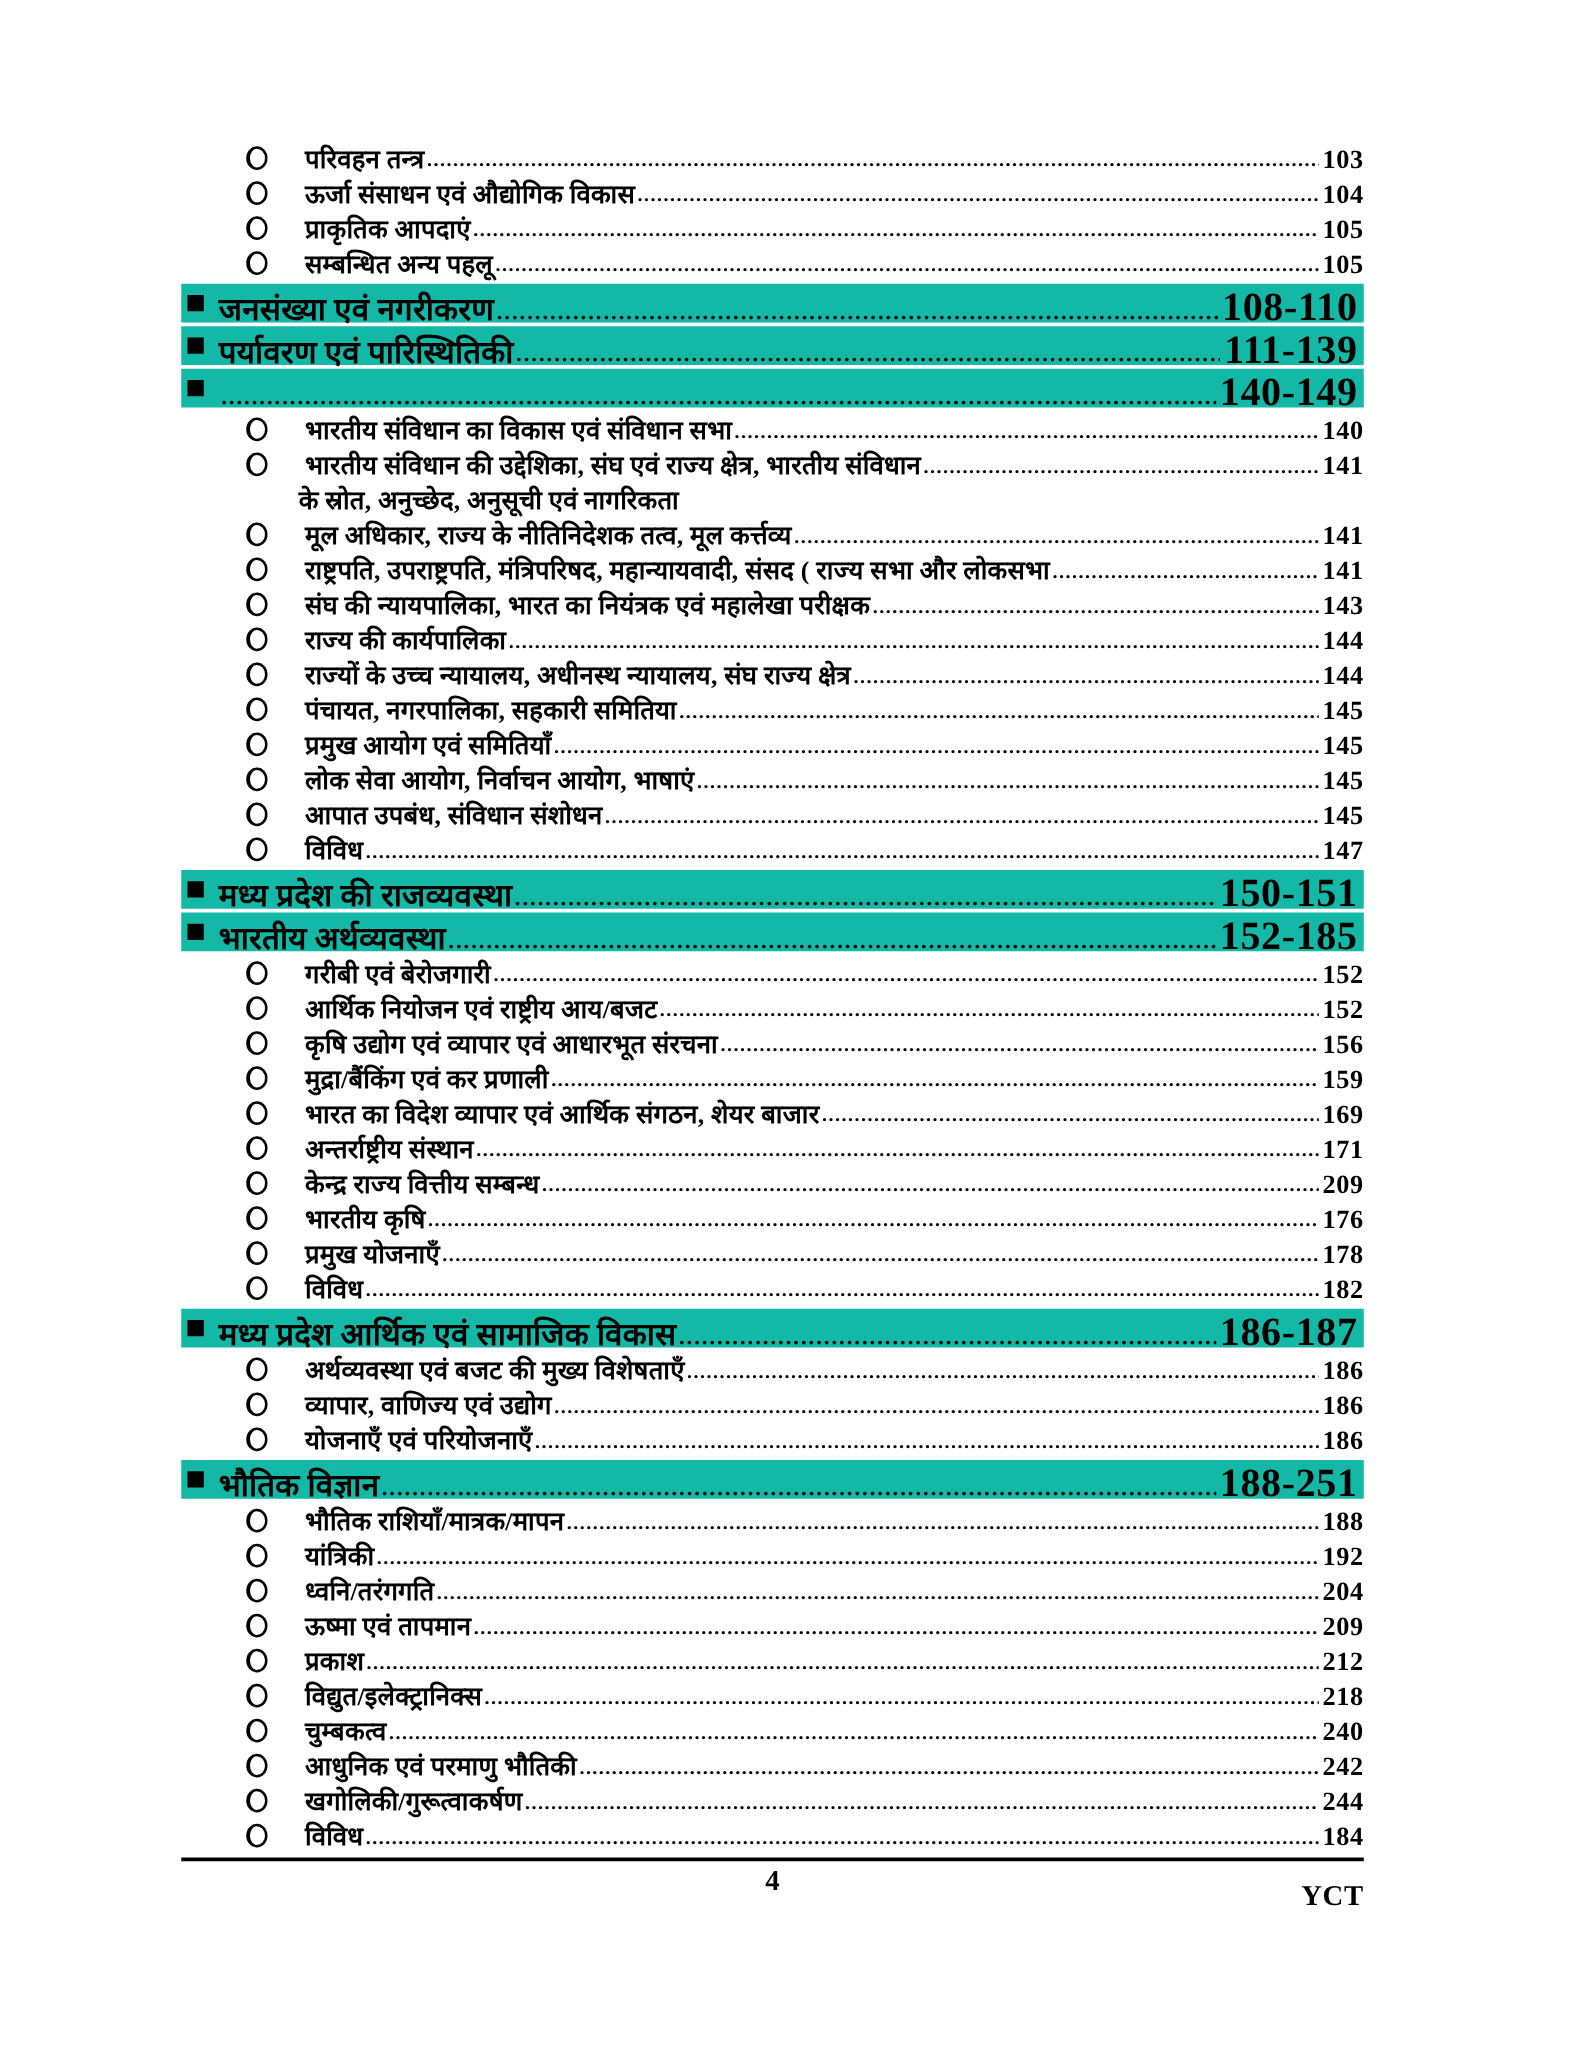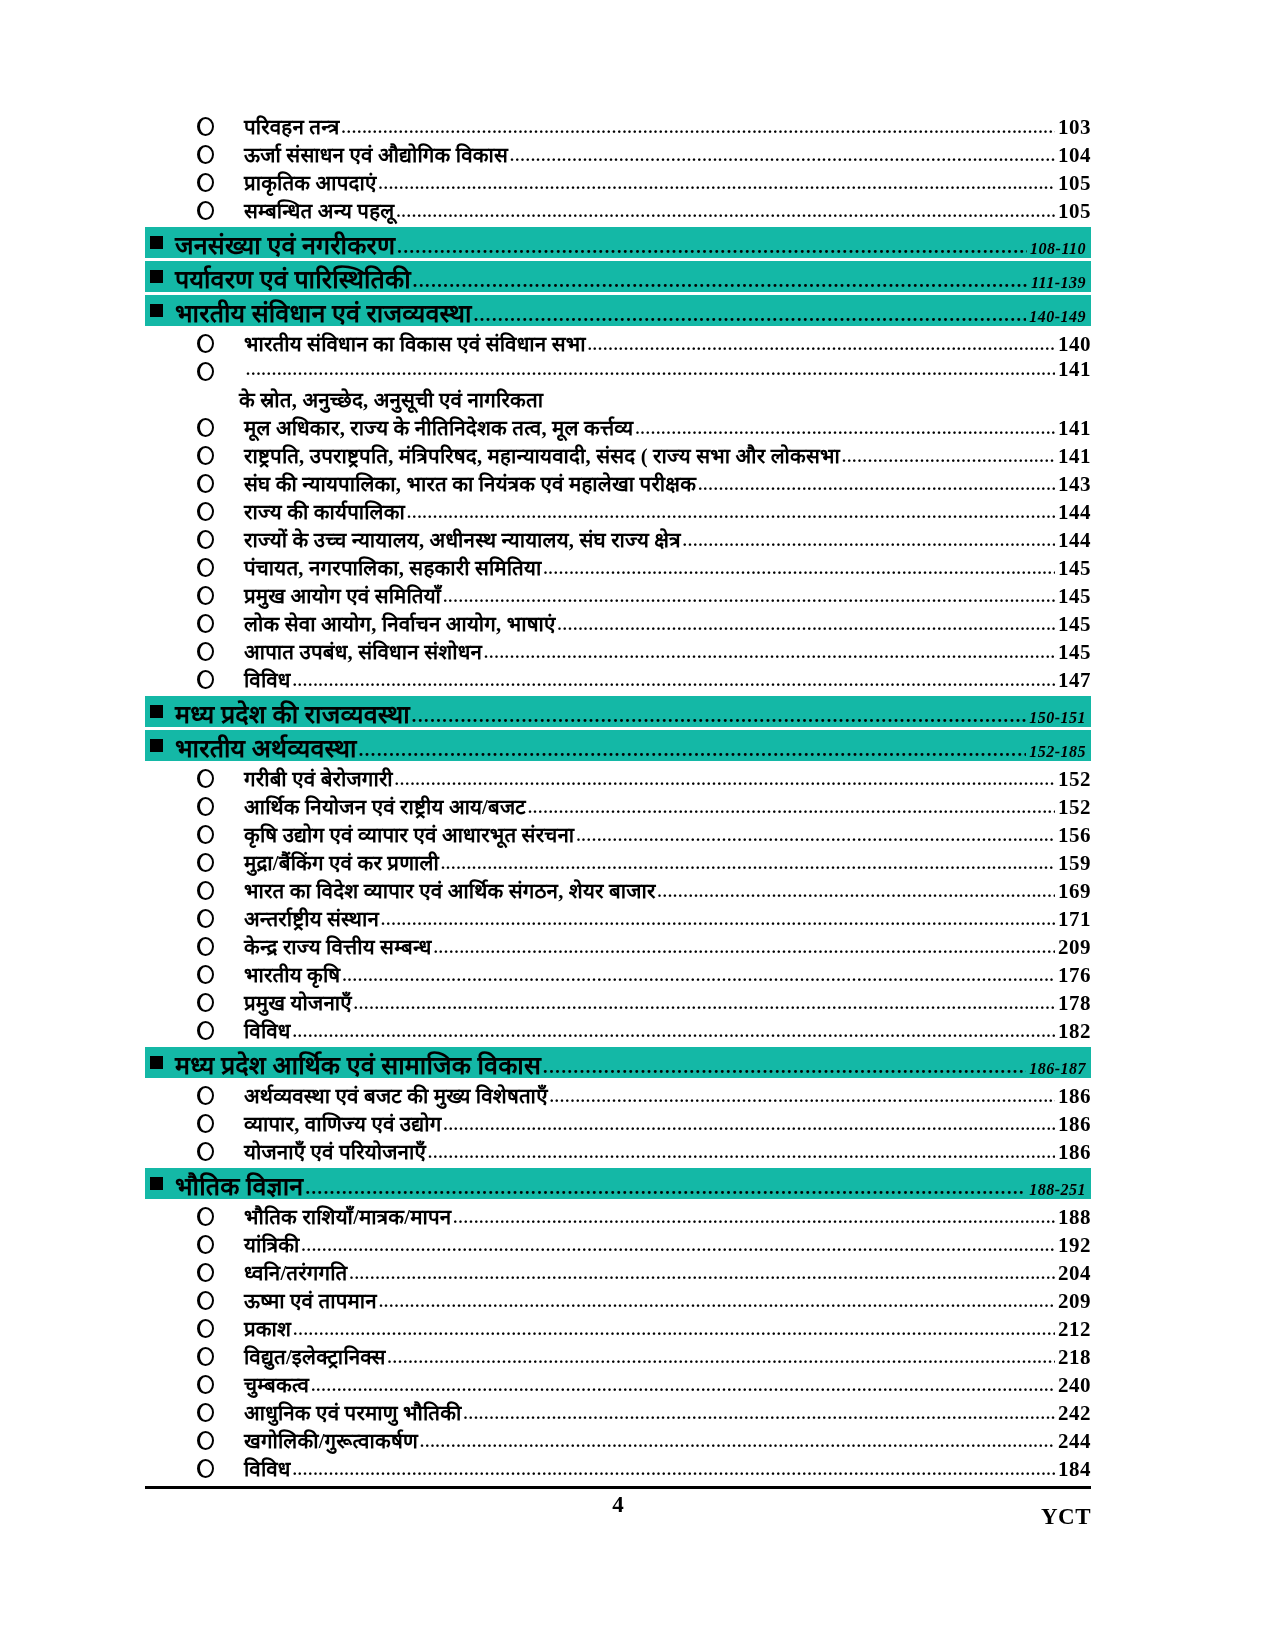--- a/index.html
+++ b/index.html
@@ -76,21 +76,21 @@
   }
   .sq {
     flex:none;
     align-self:center;
     width:13px; height:13px;
     background:#000;
     margin-right:12px;
   }
   .hrow .lab { font-size:25px; }
   .hrow .dots { font-size:18px; letter-spacing:1.6px; }
-  .hrow .pg { font-size:16px;font-style:italic; }
+  .hrow .pg { font-size:32px; }
   
   .footer-rule {
     position:absolute;
     left:145px; top:1486px;
     width:946px;
     border-top:3px solid #000;
   }
   .footer {
     position:absolute;
     left:145px; top:1492px;
@@ -146,32 +146,32 @@
       <span class="pg">108-110</span>
     </div>
     <div class="hrow">
       <span class="sq"></span>
       <span class="lab">पर्यावरण एवं पारिस्थितिकी</span>
       <span class="dots">................................................................................................................................................................................................................................................................................................................................................................................................................</span>
       <span class="pg">111-139</span>
     </div>
     <div class="hrow">
       <span class="sq"></span>
-      <span class="lab">भारतीय संविधान एवं राजव्यवस्था</span>
       <span class="dots">................................................................................................................................................................................................................................................................................................................................................................................................................</span>
       <span class="pg">140-149</span>
     </div>
     <div class="irow">
       <span class="circ"></span>
       <span class="lab">भारतीय संविधान का विकास एवं संविधान सभा</span>
       <span class="dots">................................................................................................................................................................................................................................................................................................................................................................................................................</span>
       <span class="pg">140</span>
     </div>
     <div class="irow">
       <span class="circ"></span>
+      <span class="lab">भारतीय संविधान की उद्देशिका, संघ एवं राज्य क्षेत्र, भारतीय संविधान</span>
       <span class="dots">................................................................................................................................................................................................................................................................................................................................................................................................................</span>
       <span class="pg">141</span>
     </div>
     <div class="crow">
       <span class="lab">के स्रोत, अनुच्छेद, अनुसूची एवं नागरिकता</span>
     </div>
     <div class="irow">
       <span class="circ"></span>
       <span class="lab">मूल अधिकार, राज्य के नीतिनिदेशक तत्व, मूल कर्त्तव्य</span>
       <span class="dots">................................................................................................................................................................................................................................................................................................................................................................................................................</span>

